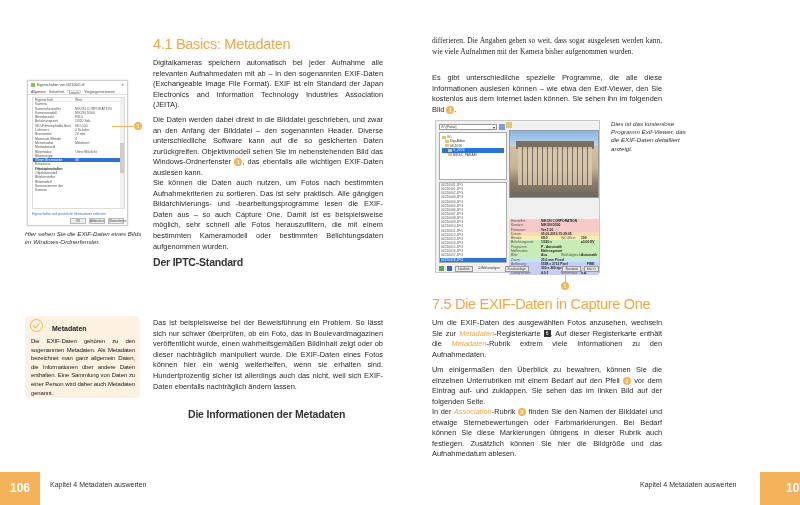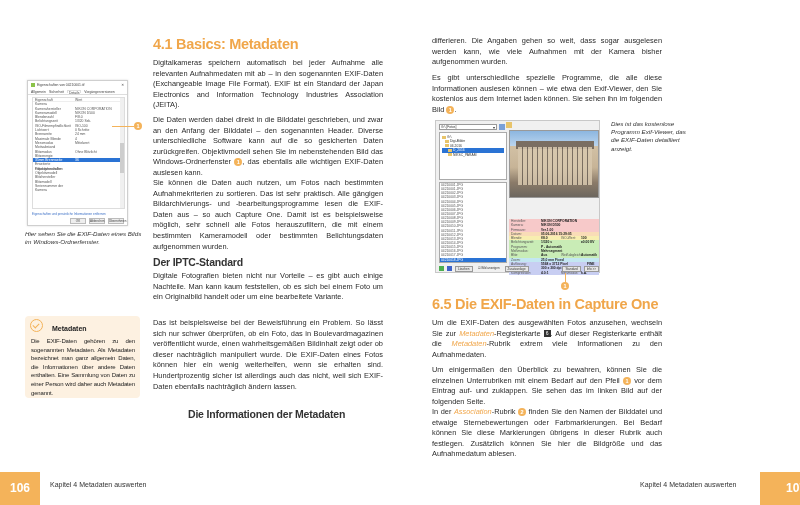--- a/index.html
+++ b/index.html
@@ -3,21 +3,21 @@
 <meta charset="utf-8">
 <style>
   * { box-sizing: border-box; margin: 0; padding: 0; }
   html, body { width: 800px; height: 505px; background: #ffffff; overflow: hidden; }
   body { font-family: "Liberation Sans", sans-serif; color: #222; position: relative; }
 
   .page { position: absolute; top: 0; height: 505px; background: #fff; }
   .page-left { left: 0; width: 400px; }
   .page-right { left: 400px; width: 400px; }
 
-  .h1 { position: absolute; font-family: "Liberation Sans", sans-serif; font-weight: bold; color: #f0a64a; font-size: 14.5px; letter-spacing: -0.3px; }
+  .h1 { position: absolute; font-family: "Liberation Sans", sans-serif; font-weight: normal; color: #f0a64a; font-size: 14.5px; letter-spacing: -0.3px; }
   .h2 { position: absolute; font-family: "Liberation Sans", sans-serif; font-weight: bold; color: #333; font-size: 10.5px; letter-spacing: -0.2px; }
   .para { position: absolute; font-size: 7.4px; line-height: 10.6px; color: #2a2a2a; text-align: justify; }
   .hl { color: #f0a64a; font-style: italic; }
   .num-badge { display: inline-block; width: 8px; height: 8px; border-radius: 50%; background: #f4b35a; color: #fff; font-size: 5.5px; line-height: 8px; text-align: center; vertical-align: middle; font-weight: bold; }
   .sq-badge { display: inline-block; width: 7px; height: 7px; background: #333; color: #fff; font-size: 5px; line-height: 7px; text-align: center; vertical-align: middle; }
 
   
   .folio { position: absolute; top: 472px; width: 40px; height: 33px; background: #f4b35a; color: #fff; font-weight: bold; font-size: 12px; text-align: center; padding-top: 9px; }
   .folio-left { left: 0; }
   .running { position: absolute; top: 481px; font-size: 7px; color: #333; }
@@ -213,31 +213,30 @@
 
   <div class="h1" style="left:153px; top:36px;">4.1  Basics: Metadaten</div>
   <div class="para" style="left:153px; top:58px; width:230px;">Digitalkameras speichern automatisch bei jeder Aufnahme alle relevanten Aufnahmedaten mit ab – in den sogenannten EXIF-Daten (Exchangeable Image File Format). EXIF ist ein Standard der Japan Electronics and Information Technology Industries Association (JEITA).</div>
   <div class="para" style="left:153px; top:115px; width:230px;">
     <span>Die Daten werden dabei direkt in die Bilddatei geschrieben, und zwar an den Anfang der Bilddatei – den sogenannten Header. Diverse unterschiedliche Software kann auf die so gesicherten Daten zurückgreifen. Objektivmodell sehen Sie im nebenstehenden Bild das Windows-Ordnerfenster</span>
     <span class="num-badge">1</span><span>, das ebenfalls alle wichtigen EXIF-Daten auslesen kann.</span>
   </div>
   <div class="para" style="left:153px; top:178px; width:230px;">Sie können die Daten auch nutzen, um Fotos nach bestimmten Aufnahmekriterien zu sortieren. Das ist sehr praktisch. Alle gängigen Bildarchivierungs- und -bearbeitungsprogramme lesen die EXIF-Daten aus – so auch Capture One. Damit ist es beispielsweise möglich, sehr schnell alle Fotos herauszufiltern, die mit einem bestimmten Kameramodell oder bestimmten Belichtungsdaten aufgenommen wurden.</div>
 
   <div class="h2" style="left:153px; top:256px;">Der IPTC-Standard</div>
-  <div class="para" style="left:153px; top:271px; width:230px;">Digitale Fotografien bieten nicht nur Vorteile – es gibt auch einige Nachteile. Man kann kaum feststellen, ob es sich bei einem Foto um ein Originalbild handelt oder um eine bearbeitete Variante.</div>
   <div class="para" style="left:153px; top:318px; width:230px;">Das ist beispielsweise bei der Beweisführung ein Problem. So lässt sich nur schwer überprüfen, ob ein Foto, das in Boulevardmagazinen veröffentlicht wurde, einen wahrheitsgemäßen Bildinhalt zeigt oder ob dieser nachträglich manipuliert wurde. Die EXIF-Daten eines Fotos können hier ein wenig weiterhelfen, wenn sie erhalten sind. Hundertprozentig sicher ist allerdings auch das nicht, weil sich EXIF-Daten ebenfalls nachträglich ändern lassen.</div>
 
   <div class="h2" style="left:153px; top:408px;padding-left:35px;">Die Informationen der Metadaten</div>
 
   <div class="folio folio-left">106</div>
   <div class="running" style="left:50px;">Kapitel 4   Metadaten auswerten</div>
 </div>
 
 <div class="page page-right">
-  <div class="para" style="left:32px; top:36px; width:230px;">differieren. Die Angaben gehen so weit, dass sogar ausgelesen werden kann, wie viele Aufnahmen mit der Kamera bisher aufgenommen wurden.</div>
+  <div class="para" style="left:32px; top:36px; width:230px;font-family:Liberation Serif, serif;">differieren. Die Angaben gehen so weit, dass sogar ausgelesen werden kann, wie viele Aufnahmen mit der Kamera bisher aufgenommen wurden.</div>
   <div class="para" style="left:32px; top:73px; width:230px;">
     <span>Es gibt unterschiedliche spezielle Programme, die alle diese Informationen auslesen können – wie etwa den Exif-Viewer, den Sie kostenlos aus dem Internet laden können. Sie sehen ihn im folgenden Bild</span>
     <span class="num-badge">1</span>.
   </div>
 </div>
 
 <div class="exif">
   <div class="exif-combo">G:\ [Fotos]</div>
   <div class="exif-tool" style="left:63px; background:#7aa0d8;"></div>
   <div class="exif-tool" style="left:70px; background:#e8c46a; top:1px;"></div>
@@ -358,21 +357,21 @@
     <span class="mini-btn" style="border:none; background:none;">☑ <span>Bild anzeigen</span></span>
     <span class="mini-btn">Zusatzanlage</span>
     <span class="mini-btn" style="margin-left:auto;">Standard</span>
     <span class="mini-btn">Info &gt;&gt;</span>
   </div>
 </div>
 <div class="callout-vline" style="left:565px; top:273px; height:10px;"></div>
 <div class="callout-dot" style="left:561px; top:282px;">1</div>
 <div class="exif-caption">Dies ist das kostenlose Programm Exif-Viewer, das die EXIF-Daten detailliert anzeigt.</div>
 
-<div class="h1" style="left:432px; top:296px;">6.5  Die EXIF-Daten in Capture One</div>
+<div class="h1" style="left:432px; top:296px;">7.5  Die EXIF-Daten in Capture One</div>
 <div class="para" style="left:432px; top:318px; width:230px;">
   <span>Um die EXIF-Daten des ausgewählten Fotos anzusehen, wechseln Sie zur </span><span class="hl">Metadaten</span><span>-Registerkarte</span>
   <span class="sq-badge">6</span><span>. Auf dieser Registerkarte enthält die </span><span class="hl">Metadaten</span><span>-Rubrik extrem viele Informationen zu den Aufnahmedaten.</span>
 </div>
 <div class="para" style="left:432px; top:365px; width:230px;">
   <span>Um einigermaßen den Überblick zu bewahren, können Sie die einzelnen Unterrubriken mit einem Bedarf auf den Pfeil</span>
   <span class="num-badge">1</span>
   <span>vor dem Eintrag auf- und zuklappen. Sie sehen das im linken Bild auf der folgenden Seite.</span>
 </div>
 <div class="para" style="left:432px; top:407px; width:230px;">

